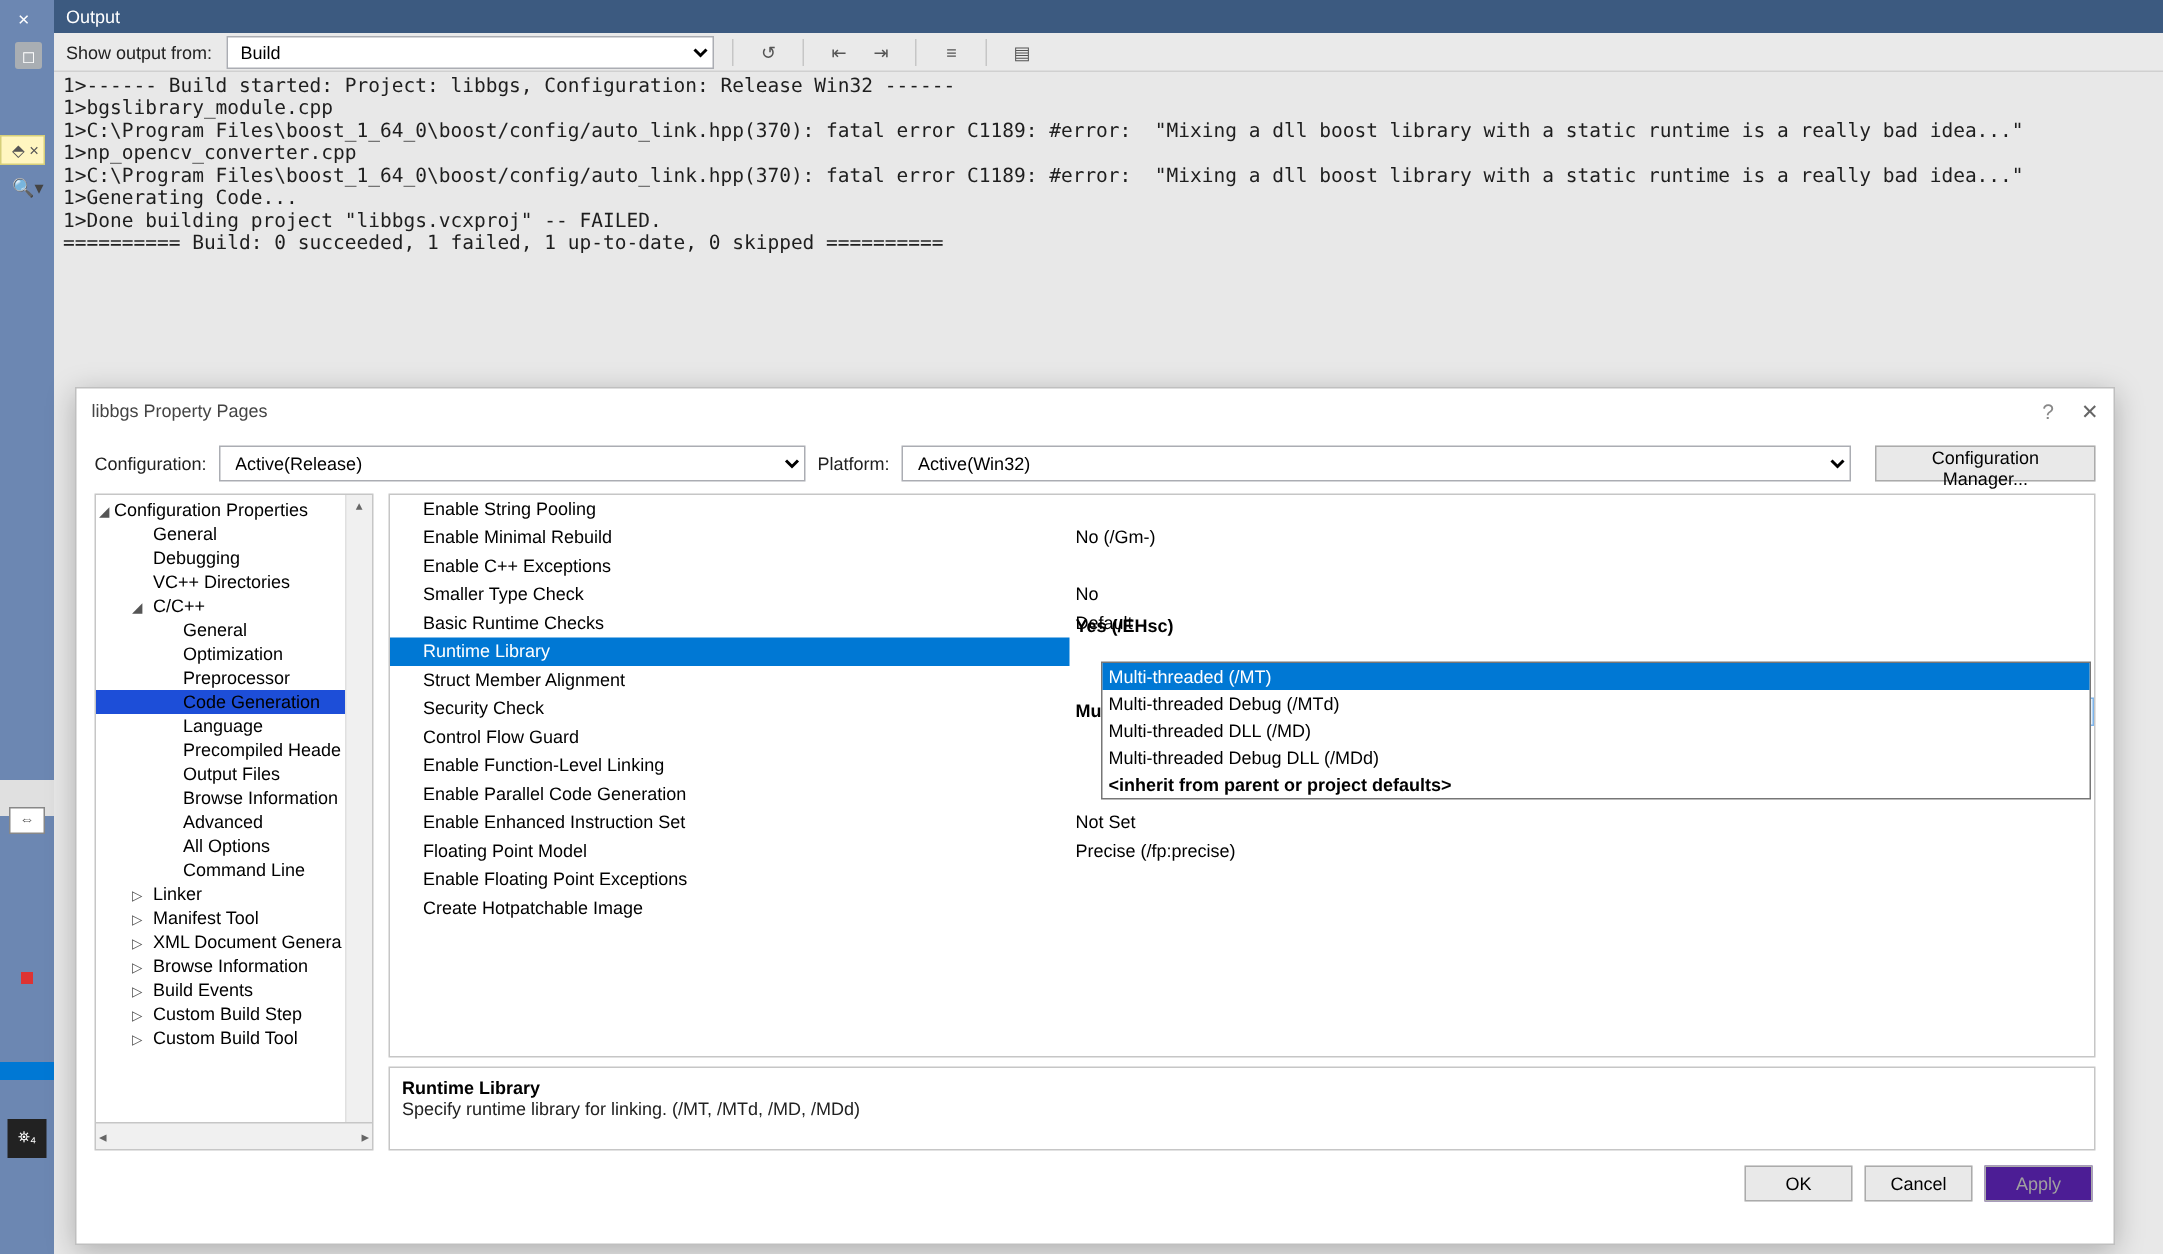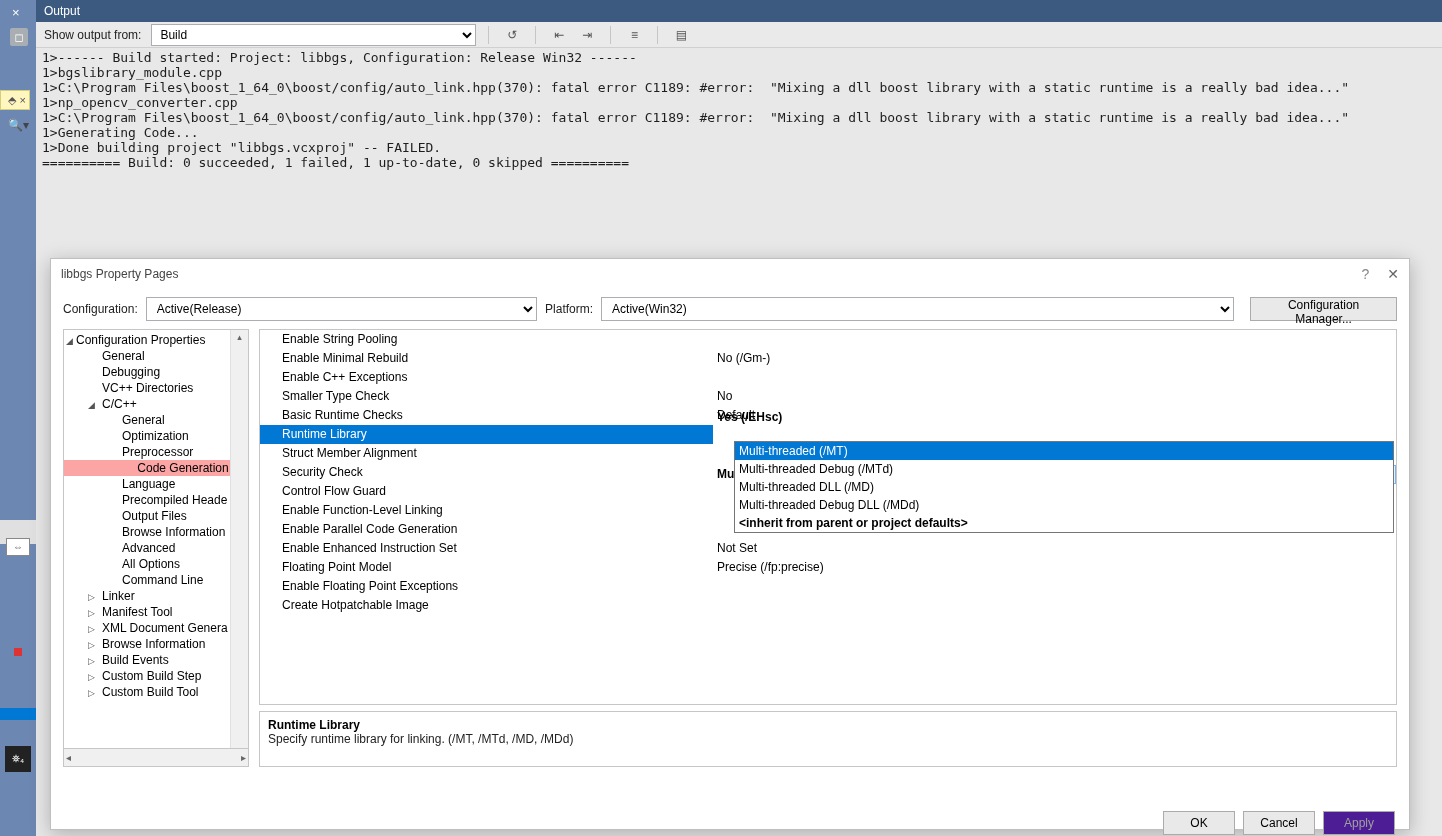--- a/index.html
+++ b/index.html
@@ -46,21 +46,21 @@
 
 .tree-wrap { width: 186px; border: 1px solid #c6c6c6; position: relative; display:flex; flex-direction:column; }
 .tree { flex:1; overflow: hidden; font-size: 12px; padding: 2px 0; }
 .tree-row { padding: 1px 4px 1px 4px; white-space: nowrap; cursor:pointer; position:relative; }
 .tree-row.depth0 { padding-left: 12px; }
 .tree-row.depth1 { padding-left: 38px; }
 .tree-row.depth2 { padding-left: 58px; }
 .tree-row .caret { position: absolute; font-size: 9px; color: #555; }
 .tree-row.depth0 .caret { left: 2px; top:4px; }
 .tree-row.depth1 .caret { left: 24px; top:4px; }
-.tree-row.selected { background: #fca5a5; text-align: center; }
+.tree-row.selected { background: #1d4ed8; }
 .tree-scroll { height: 18px; border-top: 1px solid #c6c6c6; display:flex; align-items:center; justify-content:space-between; padding:0 2px; font-size:10px; color:#666; background:#f0f0f0; }
 .tree-vright { position:absolute; right:0; top:0; width:18px; bottom:18px; background:#f0f0f0; border-left:1px solid #e0e0e0; display:flex; flex-direction:column; justify-content:flex-start; align-items:center; font-size:9px; color:#666; }
 .tree-vright .up { margin-top:2px; }
 
 
 .grid-wrap { flex: 1; display: flex; flex-direction: column; }
 .grid { flex: 1; border: 1px solid #c6c6c6; font-size: 12px; position: relative; overflow:hidden; }
 .grid-row { display: flex; height: 19px; line-height: 19px; }
 .grid-cell-name { width: 453px; padding-left: 22px; }
 .grid-cell-val { flex: 1; padding-left: 4px; position: relative; }
@@ -75,21 +75,21 @@
 .dd-list .dd-item.sel { background: #0078d4; color: #fff; }
 .dd-list .dd-item.inherit { font-style: normal; font-weight: bold; }
 
 
 .help-panel { border: 1px solid #c6c6c6; margin-top: 6px; padding: 6px 8px; font-size: 12px; height: 56px; }
 .help-panel .hp-title { font-weight: bold; }
 .help-panel .hp-text { color: #222; }
 
 
 .dlg-btns { display: flex; justify-content: flex-end; gap: 8px; padding: 10px 14px; }
-.dlg-btns button { width: 72px; height: 24px; font-size: 12px; border: 1px solid #ababab; background: #e9e9e9; cursor:pointer;margin-top:34px; }
+.dlg-btns button { width: 72px; height: 24px; font-size: 12px; border: 1px solid #ababab; background: #e9e9e9; cursor:pointer; }
 .dlg-btns button.disabled { color: #a0a0a0; background: #4c1d95; cursor:default; }
 </style>
 </head>
 <body>
 
 <div class="left-stub">
   <div class="close-x">×</div>
   <div class="avatar">◻</div>
   <div class="pin">⬘ ×</div>
   <div class="mag">🔍▾</div>

